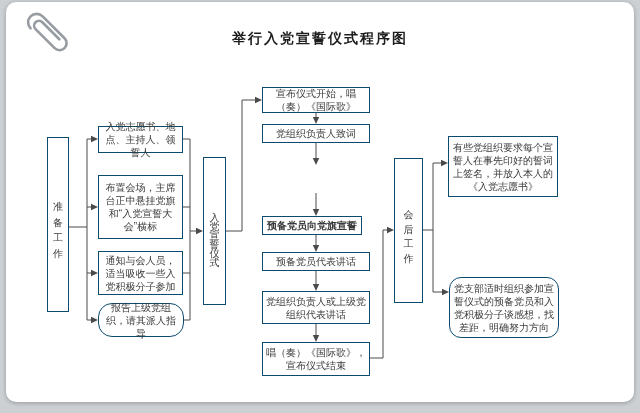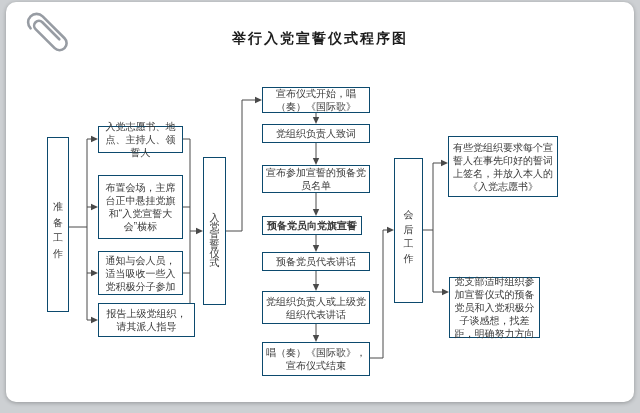--- a/index.html
+++ b/index.html
@@ -95,29 +95,28 @@
     <line x1="433" y1="292" x2="442.5" y2="292"></line>
     <polygon points="448,163 441,159.8 441,166.2"></polygon>
     <polygon points="449,292 442,288.8 442,295.2"></polygon>
   </svg>
 
   <div class="node vnode ls16" style="left:47px;top:137px;width:22px;height:175px;">准备工作</div>
 
   <div class="node" style="left:98px;top:126px;width:85px;height:27px;">入党志愿书、地点、主持人、领誓人</div>
   <div class="node" style="left:98px;top:175px;width:85px;height:64px;">布置会场，主席台正中悬挂党旗和“入党宣誓大会”横标</div>
   <div class="node" style="left:98px;top:251px;width:85px;height:44px;">通知与会人员，适当吸收一些入党积极分子参加</div>
-  <div class="node" style="left:98px;top:303px;width:97px;height:34px;">报告上级党组织，请其派人指导</div>
+  <div class="node" style="left:98px;top:303px;width:86px;height:34px;border-radius:14px;">报告上级党组织，请其派人指导</div>
 
   <div class="node vnode ls8" style="left:203px;top:157px;width:23px;height:148px;">入党宣誓仪式</div>
 
   <div class="node" style="left:262px;top:87px;width:108px;height:26px;">宣布仪式开始，唱（奏）《国际歌》</div>
   <div class="node" style="left:262px;top:124px;width:108px;height:19px;">党组织负责人致词</div>
-  <div class="node" style="left:262px;top:165px;width:108px;height:28px;">宣布参加宣誓的预备党员名单</div>
   <div class="node" style="left:262px;top:216px;width:100px;height:19px;font-weight:bold;">预备党员向党旗宣誓</div>
   <div class="node" style="left:262px;top:252px;width:108px;height:19px;">预备党员代表讲话</div>
   <div class="node" style="left:262px;top:291px;width:108px;height:33px;">党组织负责人或上级党组织代表讲话</div>
   <div class="node" style="left:262px;top:342px;width:108px;height:34px;">唱（奏）《国际歌》，宣布仪式结束</div>
 
   <div class="node vnode ls14" style="left:394px;top:158px;width:29px;height:145px;">会后工作</div>
 
   <div class="node" style="left:448px;top:136px;width:110px;height:61px;">有些党组织要求每个宣誓人在事先印好的誓词上签名，并放入本人的《入党志愿书》</div>
-  <div class="node" style="left:449px;top:277px;width:91px;height:61px;">党支部适时组织参加宣誓仪式的预备党员和入党积极分子谈感想，找差距，明确努力方向</div>
+  <div class="node" style="left:449px;top:277px;width:110px;height:61px;border-radius:12px;">党支部适时组织参加宣誓仪式的预备党员和入党积极分子谈感想，找差距，明确努力方向</div>
 </div>
 
 </body></html>

